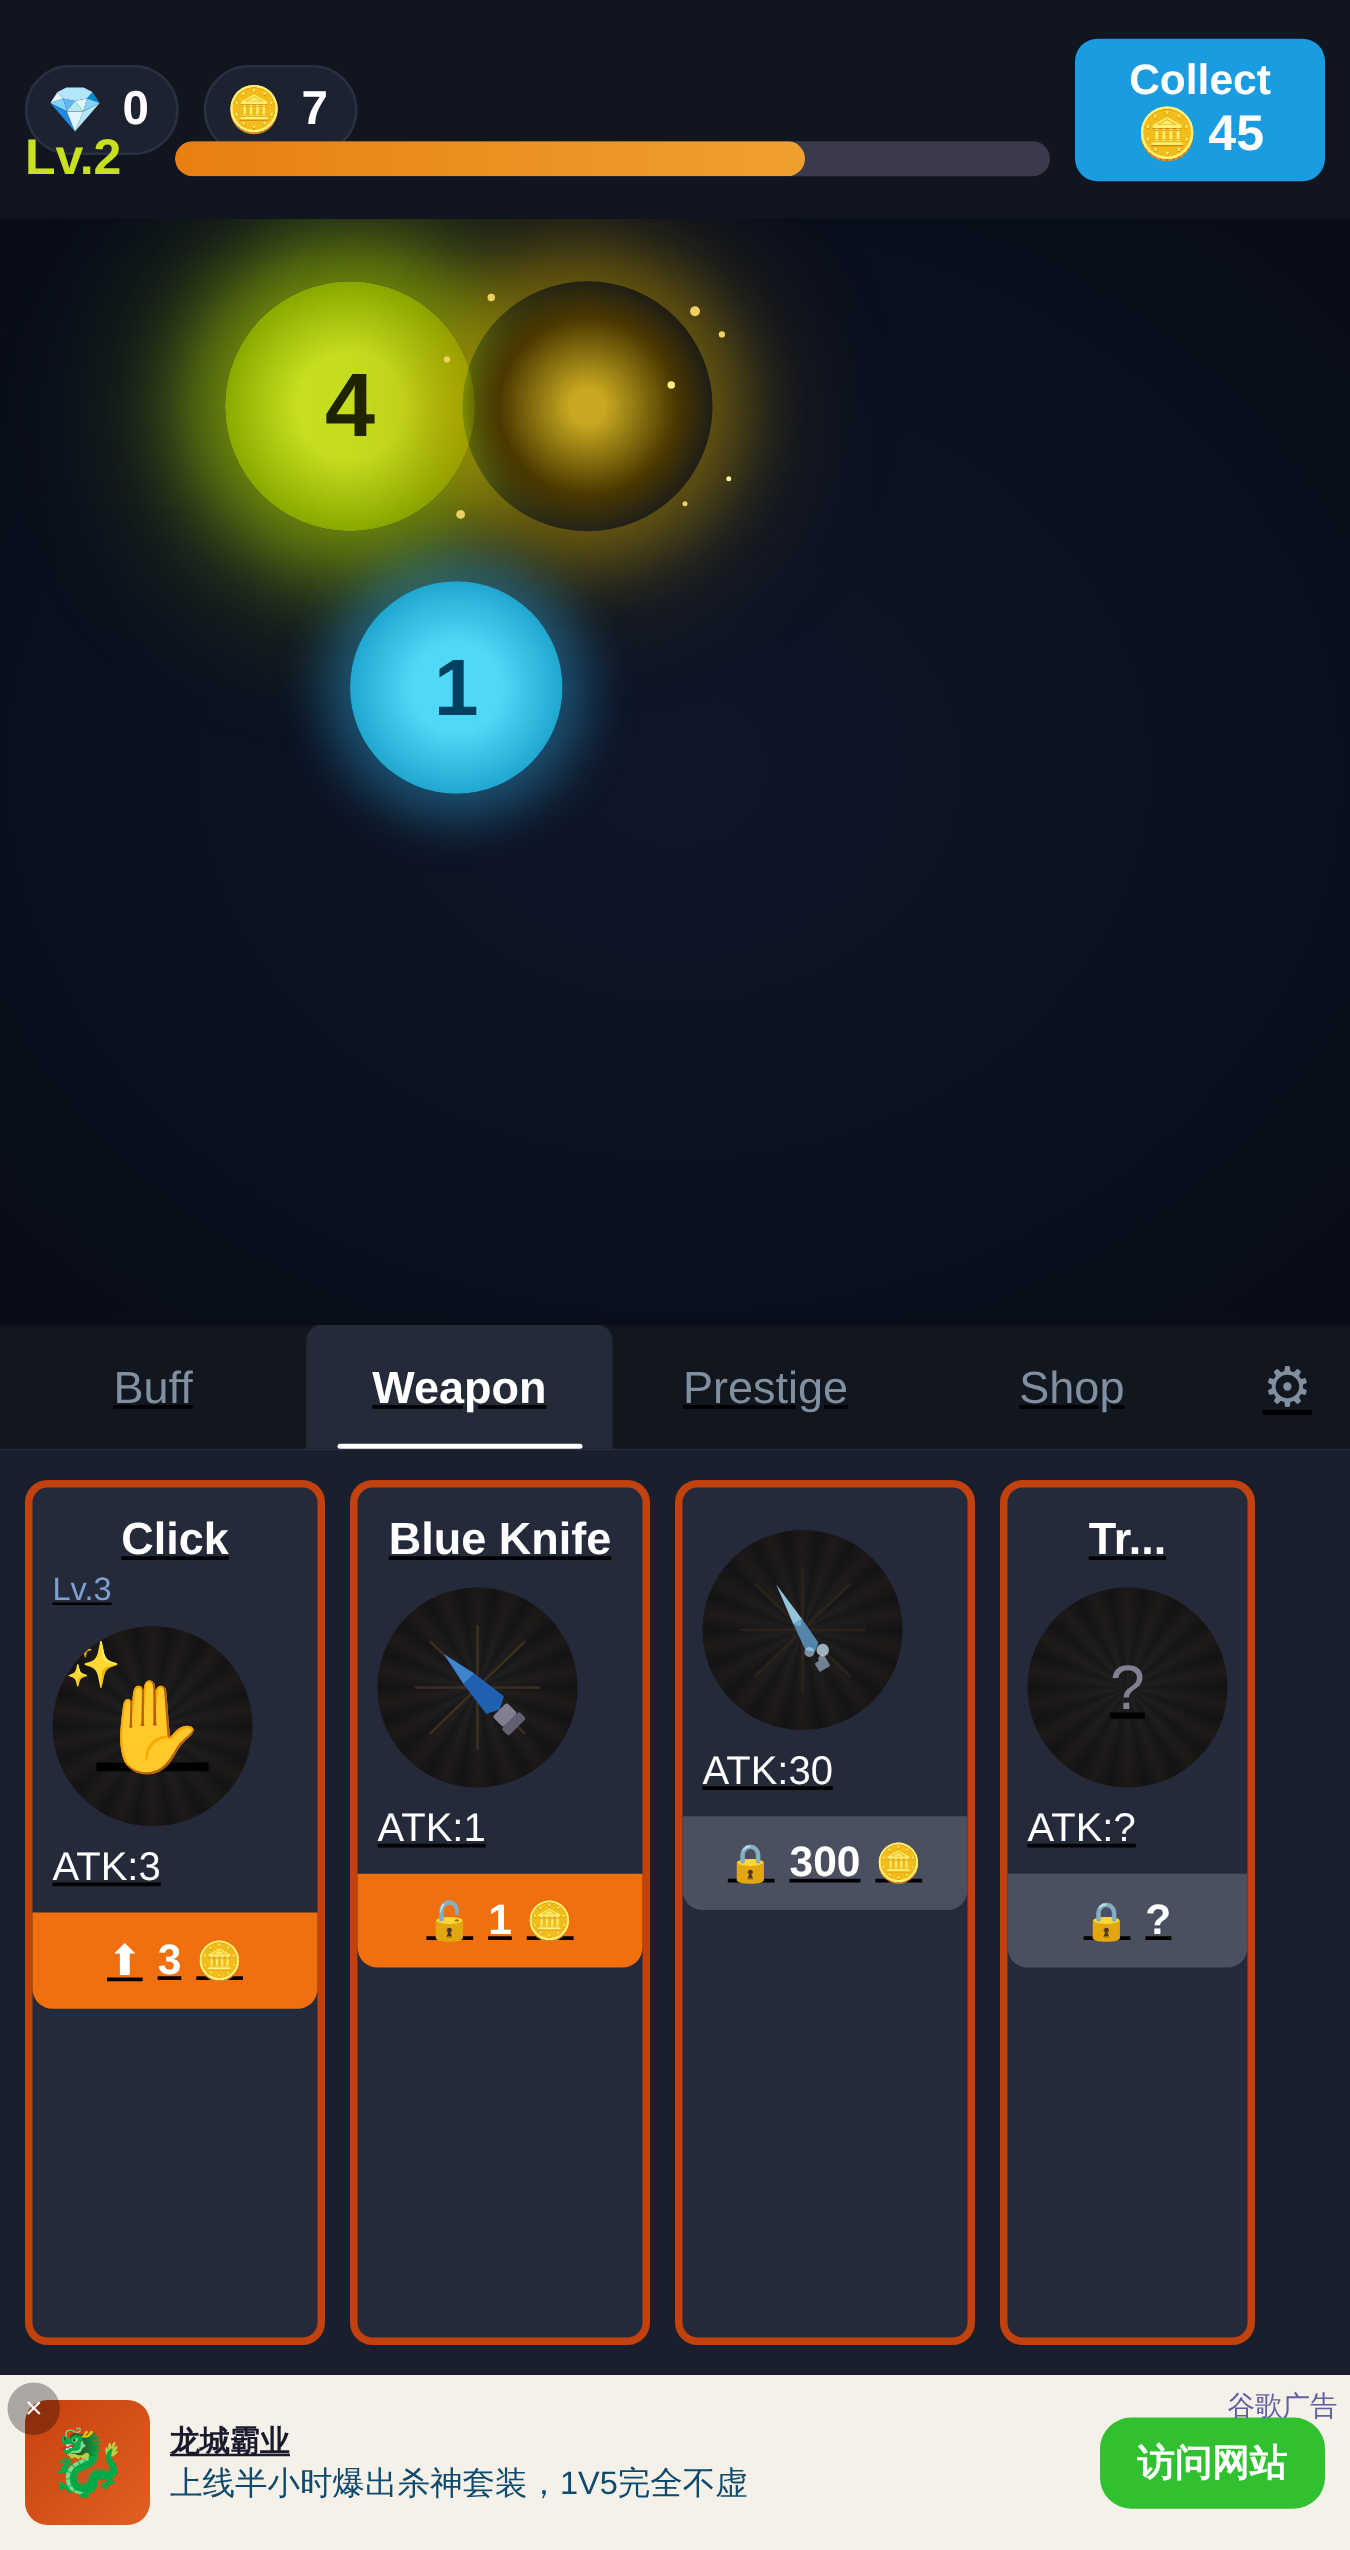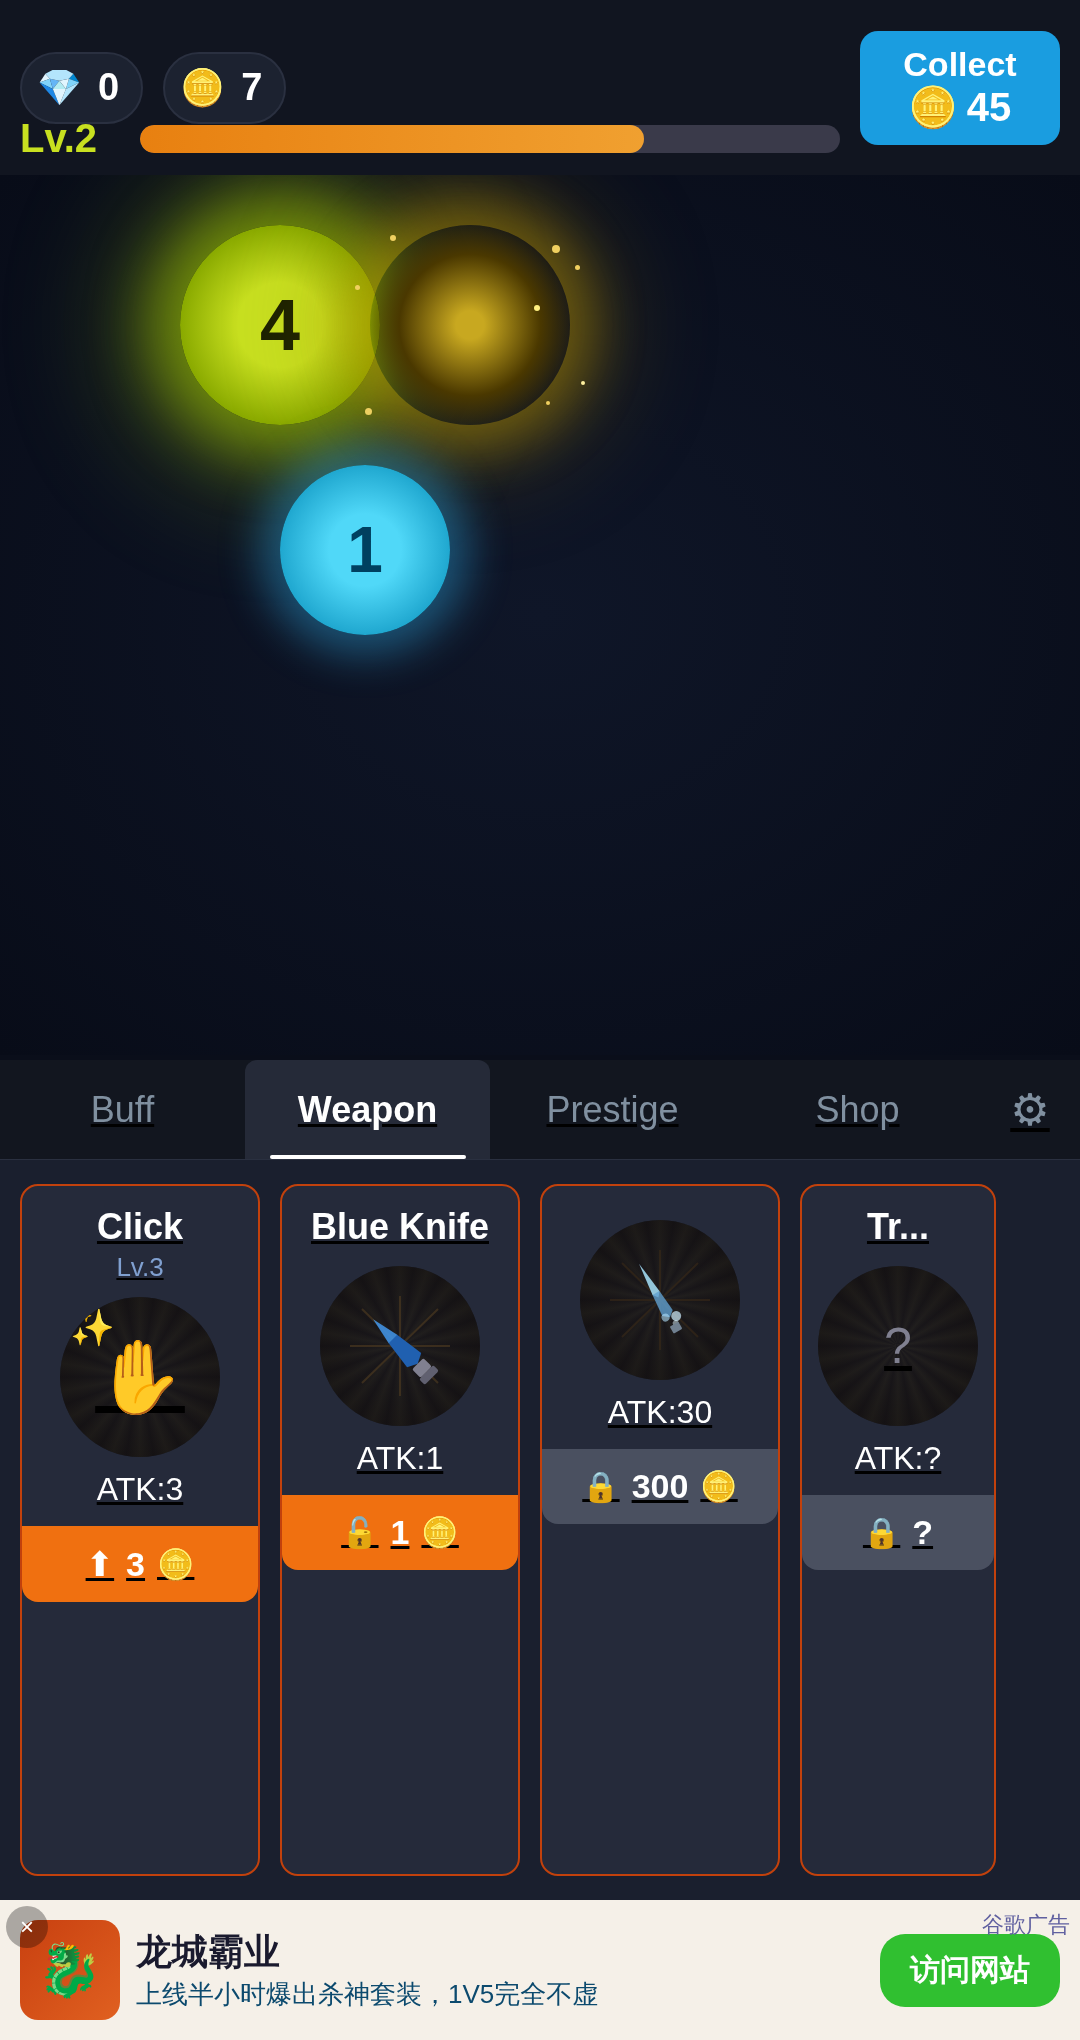--- a/index.html
+++ b/index.html
@@ -66,21 +66,21 @@
     #collect-btn .collect-amount {
       display: flex;
       align-items: center;
       gap: 8px;
       font-size: 40px;
       font-weight: bold;
       color: white;
     }
     #level-bar-row {
       position: absolute;
-      bottom: 14px;
+      bottom: 26px;
       left: 20px;
       right: 240px;
       display: flex;
       align-items: center;
       gap: 20px;
     }
     #level-label {
       font-size: 40px;
       font-weight: bold;
       color: #c8e020;
@@ -221,23 +221,22 @@
     }
     #weapons-container::-webkit-scrollbar { display: none; }
 
     .weapon-card {
       min-width: 240px;
       background: #252a3a;
       border-radius: 18px;
       padding: 20px 16px 0 16px;
       display: flex;
       flex-direction: column;
-      align-items: center;
       flex-shrink: 0;
-      border: 2px solid #c2410c;
+      border: 6px solid #c2410c;
     }
     .weapon-name {
       font-size: 36px;
       font-weight: bold;
       color: white;
       text-align: center;
       margin-bottom: 4px;
     }
     .weapon-level {
       font-size: 26px;
@@ -325,23 +324,24 @@
       border-radius: 18px;
       background: linear-gradient(135deg, #c84010, #e06020);
       display: flex; align-items: center; justify-content: center;
       font-size: 52px;
       flex-shrink: 0;
     }
     #ad-text {
       flex: 1;
     }
     #ad-title {
-      font-size: 36px;
+      font-size: 24px;
       font-weight: bold;
       color: #1a1a2e;
+      text-decoration: underline;
     }
     #ad-subtitle {
       font-size: 26px;
       color: #0c4a6e;
     }
     #ad-visit-btn {
       background: #30c030;
       border-radius: 25px;
       padding: 16px 30px;
       font-size: 30px;

